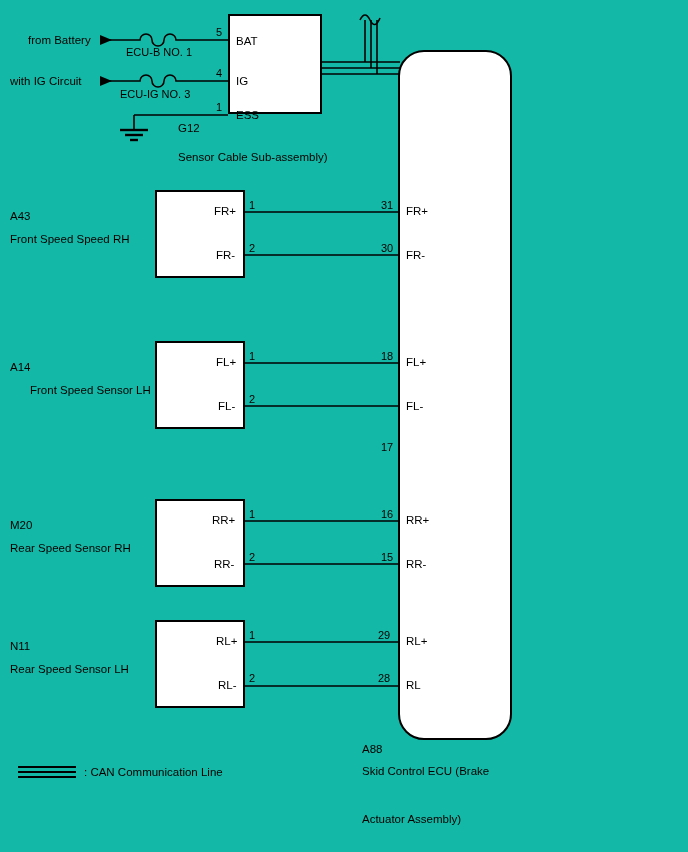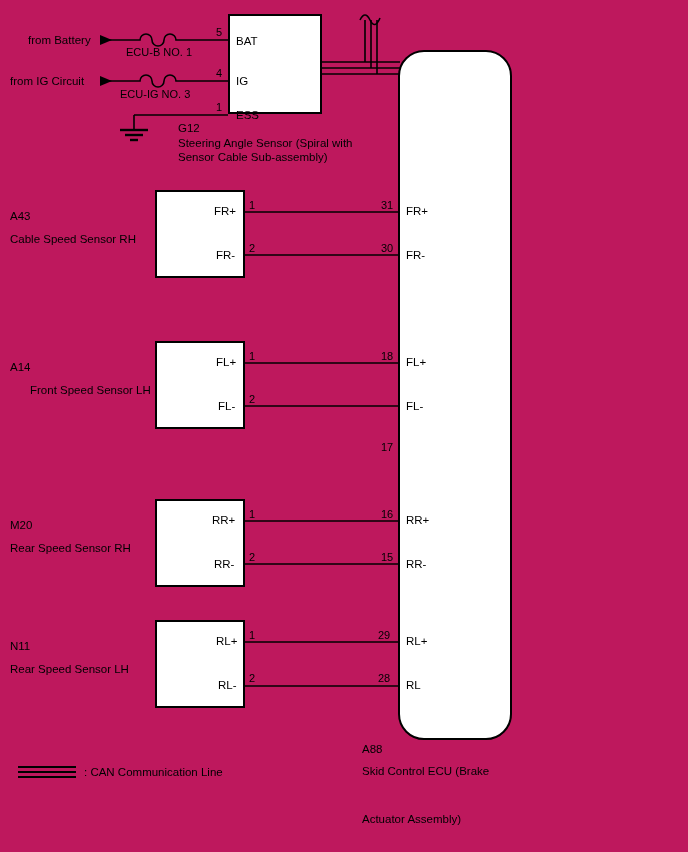--- a/index.html
+++ b/index.html
@@ -9,21 +9,21 @@
   }
   body {
     font-family: "Liberation Sans", sans-serif;
     color: #000000;
   }
   #stage {
     position: relative;
     width: 688px;
     height: 852px;
     overflow: hidden;
-    background: #be185d;
+    background: #14b8a6;
   }
   .lbl {
     position: absolute;
     font-size: 11.5px;
     line-height: 14px;
     white-space: pre;
     color: #000;
   }
   .lbl.small {
     font-size: 11px;
@@ -106,46 +106,45 @@
       <line x1="245" y1="686" x2="400" y2="686"></line>
     </g>
 
     <polygon points="100,35 112,40 100,45" fill="#000"></polygon>
     <polygon points="100,76 112,81 100,86" fill="#000"></polygon>
   </svg>
 
   <div class="box" style="left:228px; top:14px; width:94px; height:100px;"></div>
 
   <span class="lbl" style="left:28px; top:33px;">from Battery</span>
-  <span class="lbl" style="left:10px; top:74px;">from IG Circuit</span>
+  <span class="lbl" style="left:10px; top:74px;">with IG Circuit</span>
 
   <span class="lbl small" style="left:126px; top:45px;">ECU-B NO. 1</span>
   <span class="lbl small" style="left:120px; top:87px;">ECU-IG NO. 3</span>
 
   <span class="pinnum" style="left:216px; top:26px;">5</span>
   <span class="pinnum" style="left:216px; top:67px;">4</span>
   <span class="pinnum" style="left:216px; top:101px;">1</span>
 
   <span class="lbl" style="left:236px; top:34px;">BAT</span>
   <span class="lbl" style="left:236px; top:74px;">IG</span>
   <span class="lbl" style="left:236px; top:108px;">ESS</span>
 
   <span class="lbl" style="left:178px; top:121px;">G12</span>
-  <span class="lbl" style="left:178px; top:136px;">Steering Angle Sensor (Spiral with</span>
   <span class="lbl" style="left:178px; top:150px;">Sensor Cable Sub-assembly)</span>
 
   <div class="ecu" style="left:398px; top:50px; width:114px; height:690px;"></div>
 
   <span class="lbl" style="left:362px; top:742px;">A88</span>
   <span class="lbl" style="left:362px; top:764px;">Skid Control ECU (Brake</span>
   <span class="lbl" style="left:362px; top:812px;">Actuator Assembly)</span>
 
   <div class="box" style="left:155px; top:190px; width:90px; height:88px;"></div>
   <span class="lbl" style="left:10px; top:209px;">A43</span>
-  <span class="lbl" style="left:10px; top:232px;">Cable Speed Sensor RH</span>
+  <span class="lbl" style="left:10px; top:232px;">Front Speed Speed RH</span>
   <span class="lbl" style="left:214px; top:204px;">FR+</span>
   <span class="lbl" style="left:216px; top:248px;">FR-</span>
   <span class="pinnum" style="left:249px; top:199px;">1</span>
   <span class="pinnum" style="left:249px; top:242px;">2</span>
   <span class="pinnum" style="left:381px; top:199px;">31</span>
   <span class="pinnum" style="left:381px; top:242px;">30</span>
   <span class="lbl" style="left:406px; top:204px;">FR+</span>
   <span class="lbl" style="left:406px; top:248px;">FR-</span>
 
   <div class="box" style="left:155px; top:341px; width:90px; height:88px;"></div>

